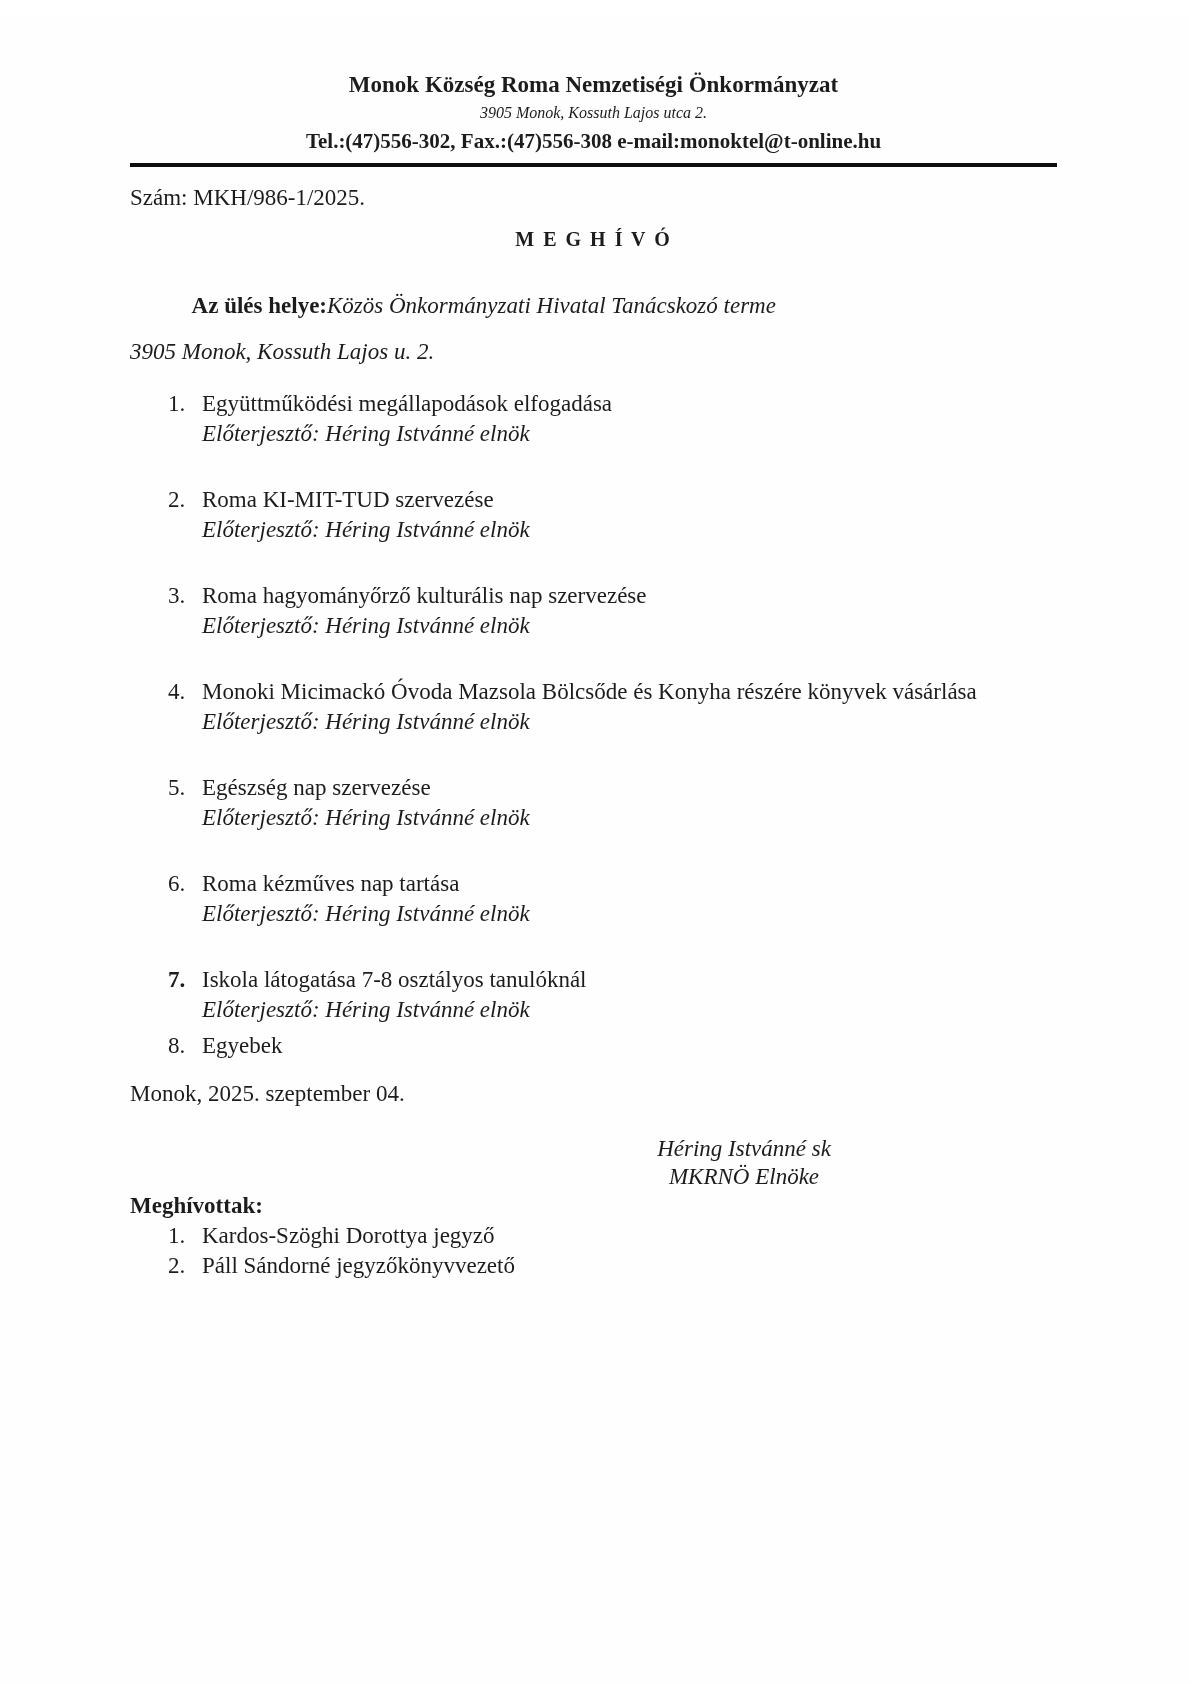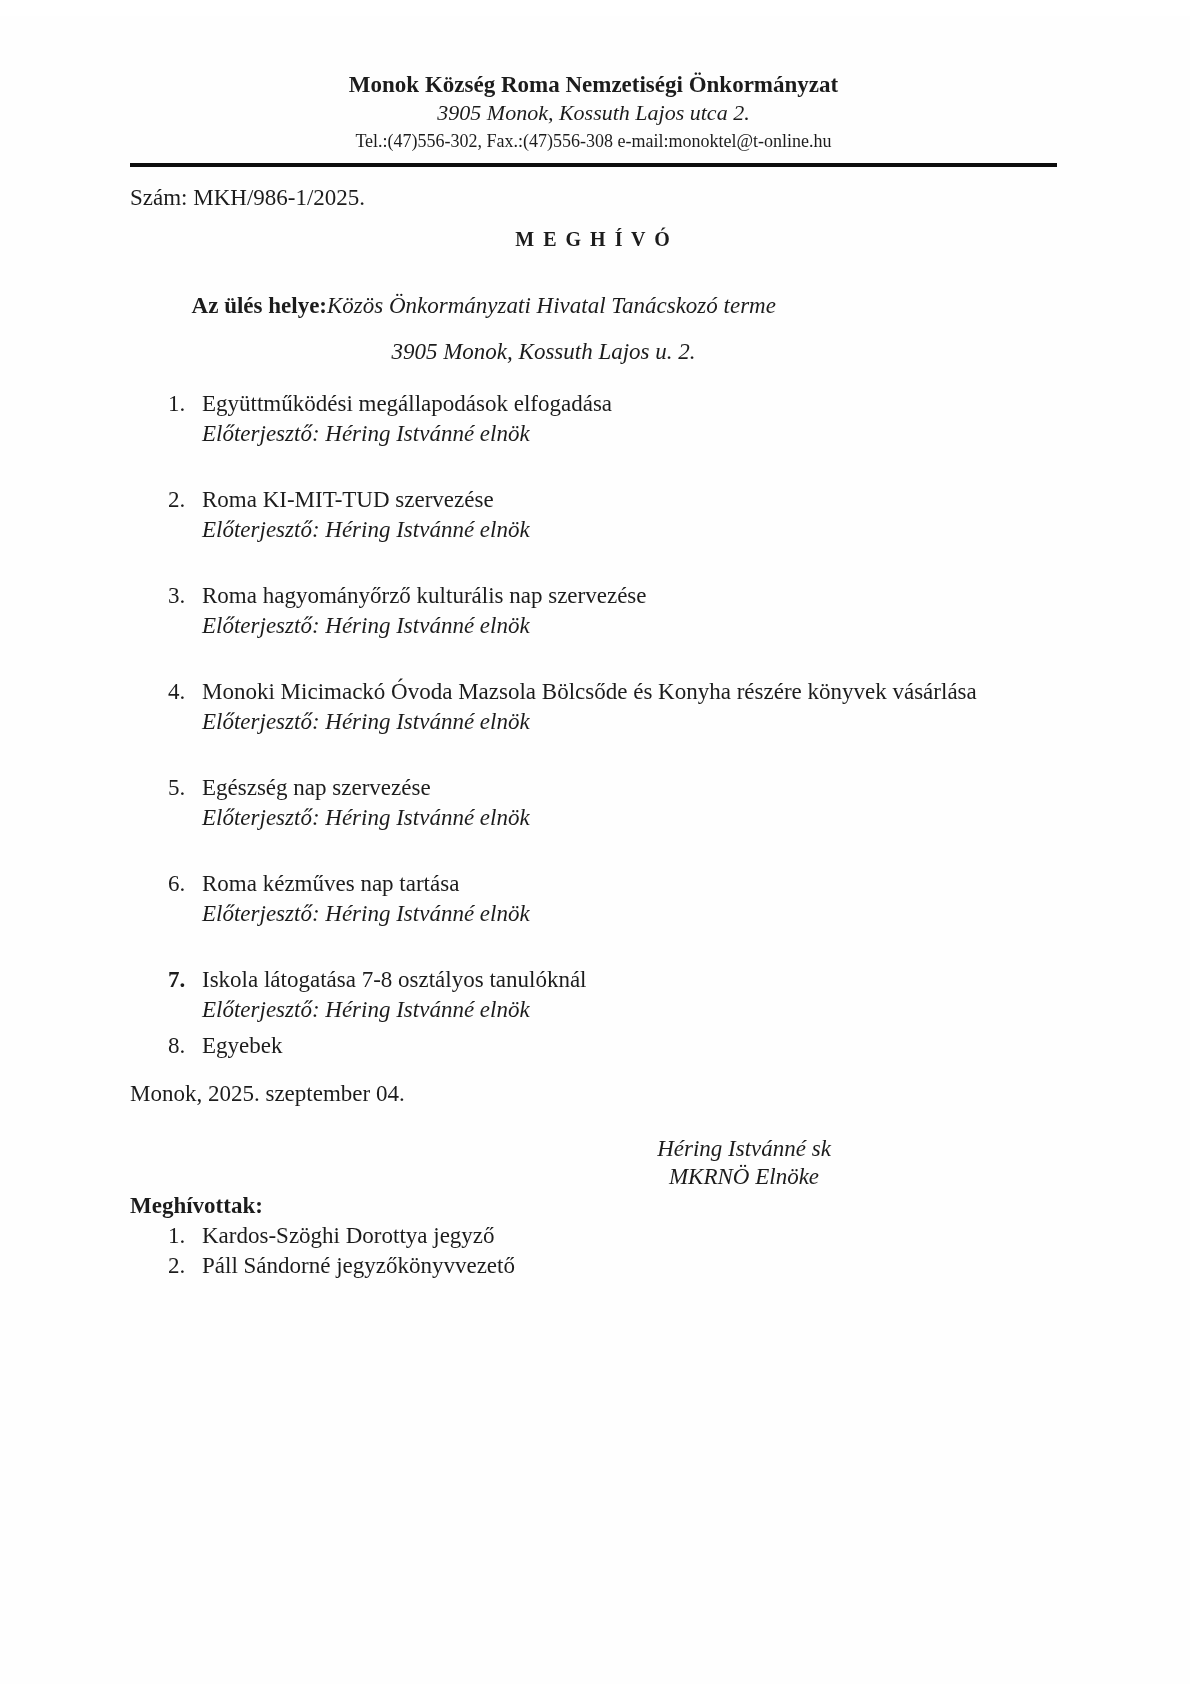--- a/index.html
+++ b/index.html
@@ -17,22 +17,22 @@
     font-family: "Liberation Serif", "DejaVu Serif", serif;
     font-size: 23px;
     box-sizing: border-box;
     padding: 55px 133px 40px 130px;
     overflow: hidden;
   }
 
   
   .letterhead { text-align: center; line-height: 28px; }
   .org-name   { font-weight: bold; font-size: 23px; }
-  .org-address{ font-style: italic; font-size: 22px; }
-  .org-contact{ font-weight: normal; font-size: 18px; }
+  .org-address{ font-style: italic; font-size: 16px; }
+  .org-contact{ font-weight: bold; font-size: 21px; }
   .head-rule  { border: 0; border-top: 4px solid #0d0d0d; margin: 8px 0 0 0; }
 
   
   .ref-number { margin-top: 16px; line-height: 30px; }
   .doc-title  {
     margin-top: 10px;
     text-align: center;
     font-weight: bold;
     font-size: 20px;
     letter-spacing: 2px;
@@ -47,21 +47,21 @@
   }
   .intro .em { font-weight: bold; font-style: italic; }
 
   
   .location-row { margin-top: 36px; display: flex; line-height: 30px; }
   .location-label { font-weight: bold; width: 197px; flex: 0 0 197px; text-align: right; }
   .location-venue { font-style: italic; }
   .location-address {
     margin-top: 16px;
     margin-right: 100px;
-    text-align: center;
+    text-align: left;
     font-style: italic;
     line-height: 30px;
   }
 
   
   .agenda-heading {
     margin-top: 12px;
     font-weight: bold;
     text-decoration: underline;
     line-height: 30px;

